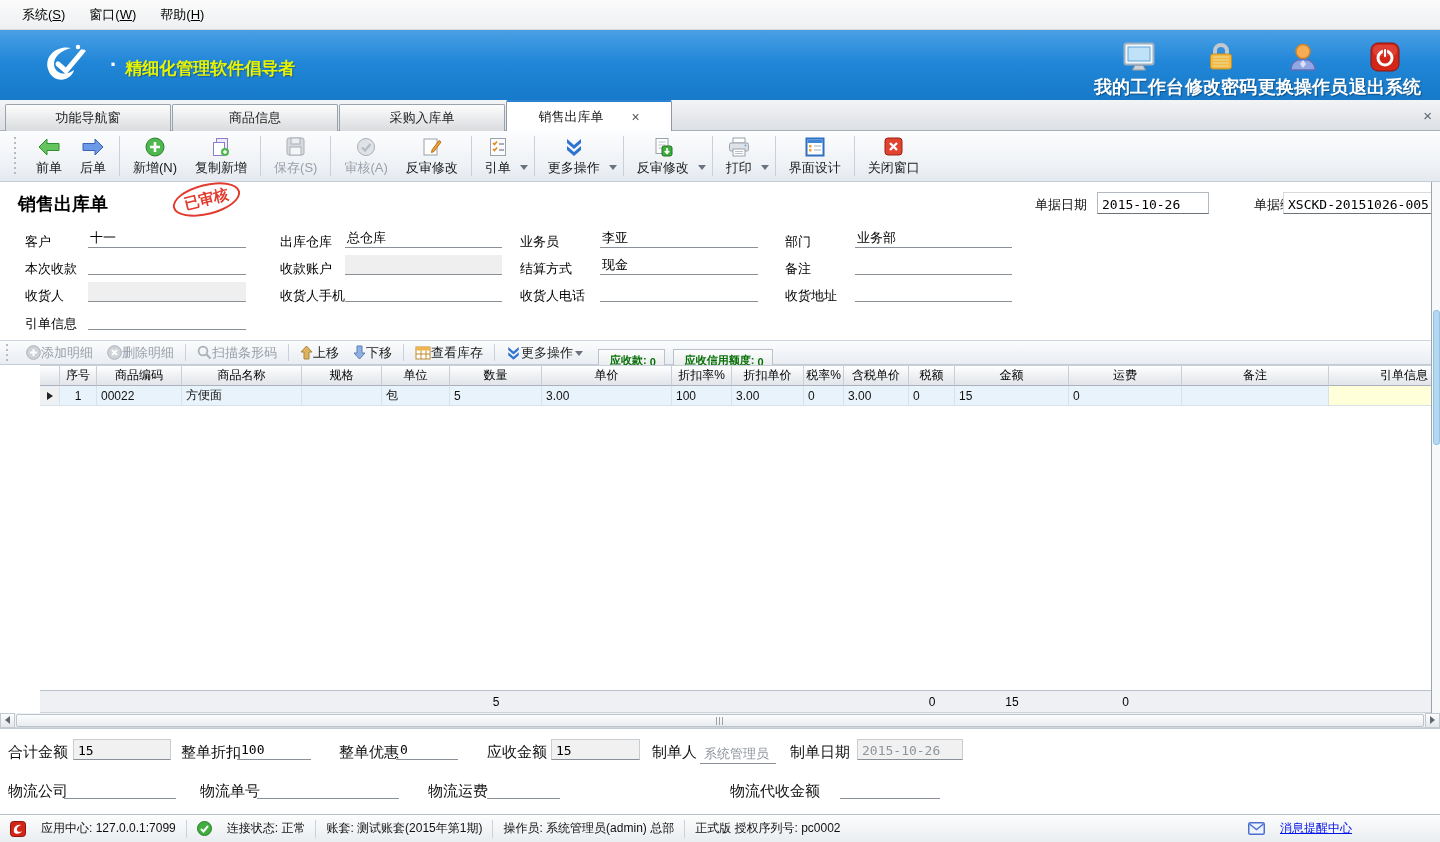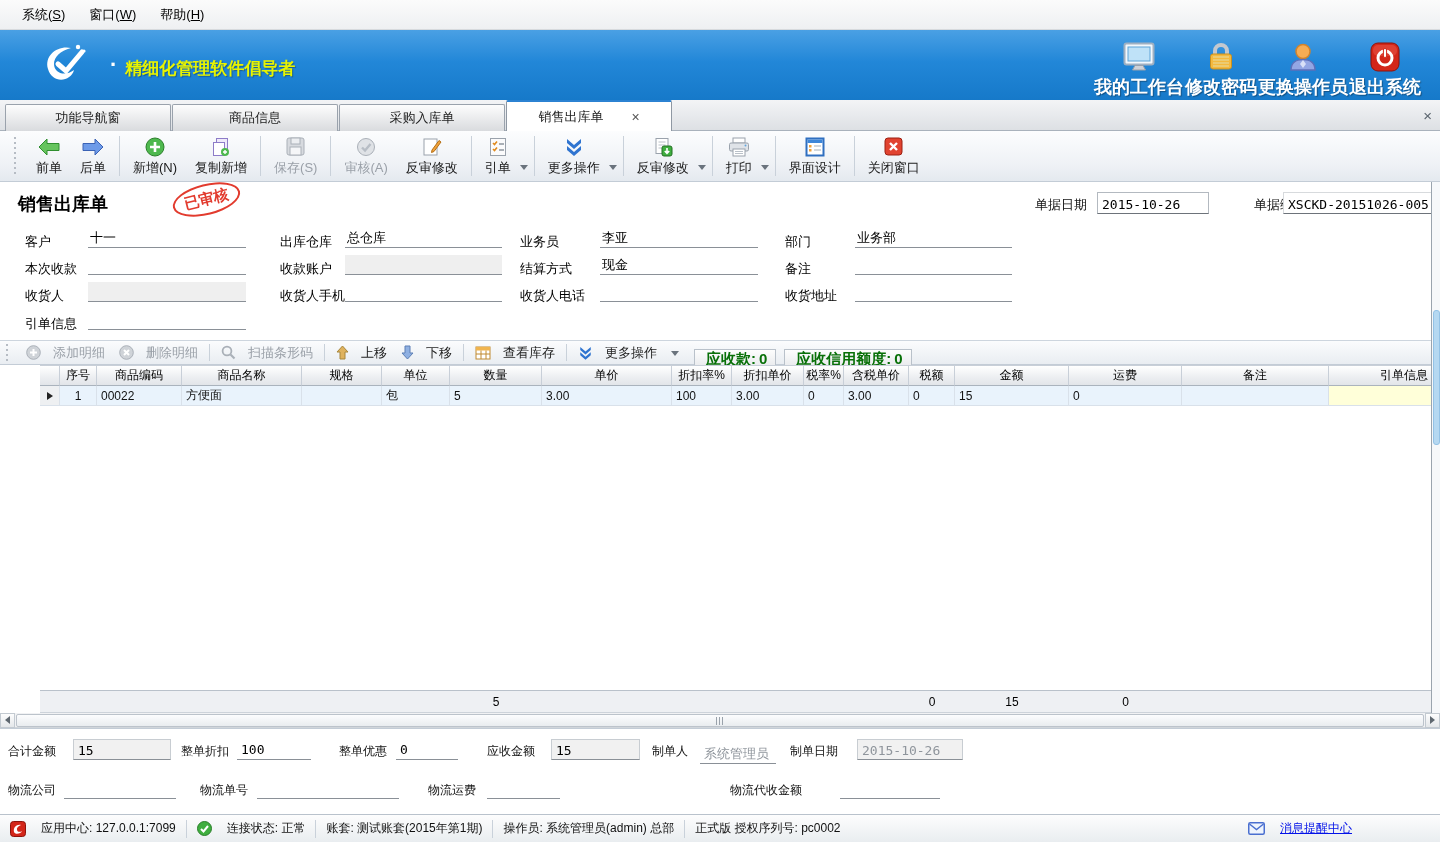--- a/index.html
+++ b/index.html
@@ -55,24 +55,24 @@
   .doc-no-box { position:absolute; top:10px; left:1283px; width:151px; height:22px; background:#fff; border:1px solid #d7dadd; border-bottom:1px solid #6d737a; font-size:13px; padding:2px 4px 0; }
 
   .fields { position:absolute; top:43px; left:0; width:1431px; height:118px; }
   .f-lbl { position:absolute; font-size:13px; color:#000; white-space:nowrap; }
   .f-in { position:absolute; height:20px; border:none; border-bottom:1px solid #8a9097; background:transparent; font-size:13px; padding:0 2px; font-family:inherit; outline:none; }
   .f-in.gray { background:#efefef; }
 
   
   .dtoolbar { position:absolute; top:158px; left:0; width:1431px; height:25px; background:linear-gradient(#fbfcfd,#e9edf2); border-top:1px solid #cdd5de; border-bottom:1px solid #c3ccd6; display:flex; align-items:center; padding-left:6px; }
   .dgrip { width:5px; height:17px; margin-right:8px; background:repeating-linear-gradient(#b6bcc4 0 2px,transparent 2px 5px); background-size:2px 100%; background-repeat:repeat-y; }
-  .d-btn { display:flex; align-items:center; gap:12px; font-size:13px; color:#222; padding:0 7px; cursor:pointer; white-space:nowrap; }
+  .d-btn { display:flex; align-items:center; gap:0; font-size:13px; color:#222; padding:0 7px; cursor:pointer; white-space:nowrap; }
   .d-btn.disabled { color:#9aa0a8; cursor:default; }
   .d-sep { width:1px; height:17px; background:#c9d1da; margin:0 4px; }
-  .badge { margin-left:8px; height:20px; display:flex; align-items:flex-start; background:linear-gradient(#fdfdfd,#e7e9ec); border:1px solid #b9c1ca; padding:0 8px; font-size:15px; font-weight:bold; color:#087008; white-space:nowrap;margin-top:12px; }
+  .badge { margin-left:8px; height:20px; display:flex; align-items:flex-end; background:linear-gradient(#fdfdfd,#e7e9ec); border:1px solid #b9c1ca; padding:0 8px; font-size:11px; font-weight:bold; color:#087008; white-space:nowrap;margin-top:12px; }
   .badge span { margin-left:3px; }
 
   
   .grid-cols { display:grid; grid-template-columns:20px 37px 85px 120px 80px 68px 92px 130px 60px 72px 40px 65px 46px 114px 113px 147px 151px;margin-left:40px; }
   .ghead { position:absolute; top:183px; left:0; width:1440px; height:21px; }
   .ghead .hc { background:linear-gradient(#ffffff,#eceef1 60%,#e2e5e9); border-right:1px solid #c8cfd8; border-top:1px solid #c8cfd8; border-bottom:1px solid #aab3bd; font-size:12px; display:flex; align-items:center; justify-content:center; color:#000; white-space:nowrap; overflow:hidden; }
   .grow { position:absolute; top:204px; left:0; width:1440px; height:20px; }
   .grow .rc { background:#e9f3fc; border-right:1px solid #d9e1ea; border-bottom:1px solid #d9e1ea; font-size:12px; display:flex; align-items:center; padding-left:4px; white-space:nowrap; overflow:hidden; }
   .grow .rc.center { justify-content:center; padding-left:0; }
   .grow .rc.ind { background:#eef0f2; justify-content:center; padding-left:0; }
@@ -84,21 +84,21 @@
   
   .hscroll { position:absolute; top:531px; left:0; width:1440px; height:15px; background:#f1f2f4; border-bottom:1px solid #d0d5da; display:flex; align-items:center; }
   .hs-btn { width:15px; height:15px; display:flex; align-items:center; justify-content:center; background:linear-gradient(#fdfdfd,#e4e7ea); border:1px solid #c3cad1; cursor:pointer; }
   .hs-thumb { flex:1; height:13px; margin:0 1px; background:linear-gradient(#fcfdfe,#e9ecef); border:1px solid #bcc3cb; border-radius:2px; position:relative; cursor:pointer; }
   .hs-grip { position:absolute; left:50%; top:2px; width:8px; height:8px; transform:translateX(-50%); background:repeating-linear-gradient(90deg,#9aa2ab 0 1px,transparent 1px 3px); }
   .tri-l { width:0; height:0; border-top:4px solid transparent; border-bottom:4px solid transparent; border-right:5px solid #5f6870; }
   .tri-r { width:0; height:0; border-top:4px solid transparent; border-bottom:4px solid transparent; border-left:5px solid #5f6870; }
 
   
   .footer { position:absolute; top:728px; left:0; width:1440px; height:86px; background:#fff; border-top:1px solid #c3ccd6; }
-  .ft-lbl { position:absolute; font-size:12px; white-space:nowrap; }
+  .ft-lbl { position:absolute; font-size:15px; white-space:nowrap; }
   .ft-box { position:absolute; height:21px; font-size:13px; padding:1px 4px 0; outline:none; }
   .box-gray { background:#f1f1f1; border:1px solid #c8cdd2; border-bottom:1px solid #8a9097; font-family:"DejaVu Sans Mono","Liberation Mono",monospace; }
   .box-line { background:transparent; border:none; border-bottom:1px solid #8a9097; font-family:"DejaVu Sans Mono","Liberation Mono",monospace; }
   .gray-text { color:#8f959c; }
 
   
   .statusbar { position:absolute; top:814px; left:0; width:1440px; height:28px; background:linear-gradient(#fdfdfd,#e9edf0); border-top:1px solid #b9c2cc; display:flex; align-items:center; font-size:12px; color:#111; }
   .sb-item { display:flex; align-items:center; gap:15px; padding:0 10px; white-space:nowrap; }
   .sb-sep { width:1px; height:18px; background:#c9d1da; }
   .sb-link { position:absolute; right:88px; display:flex; align-items:center; gap:15px; color:#0413e8; cursor:pointer; }

